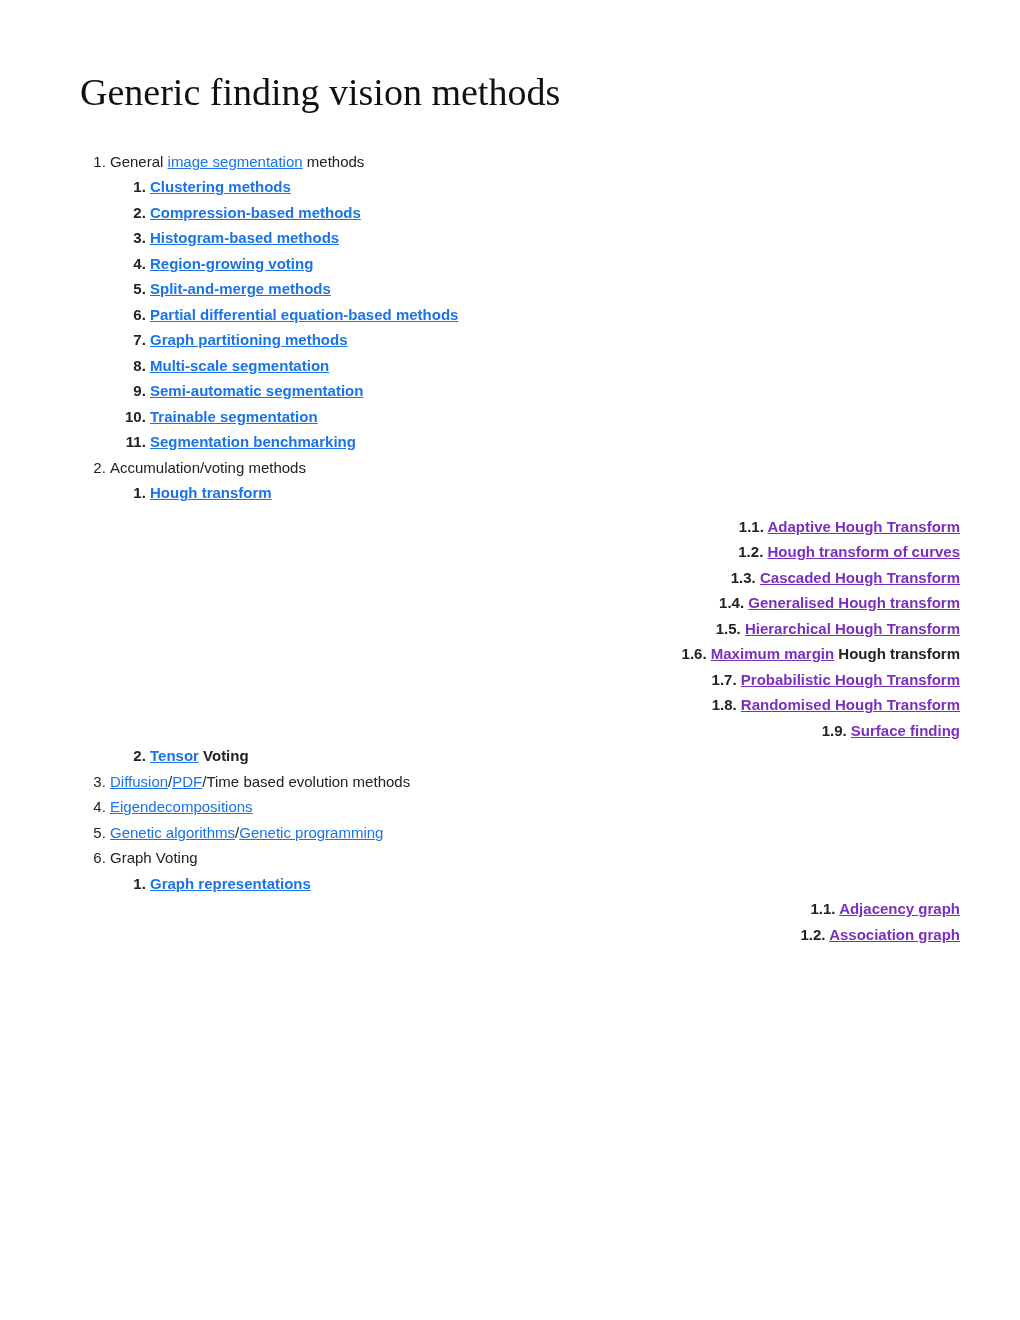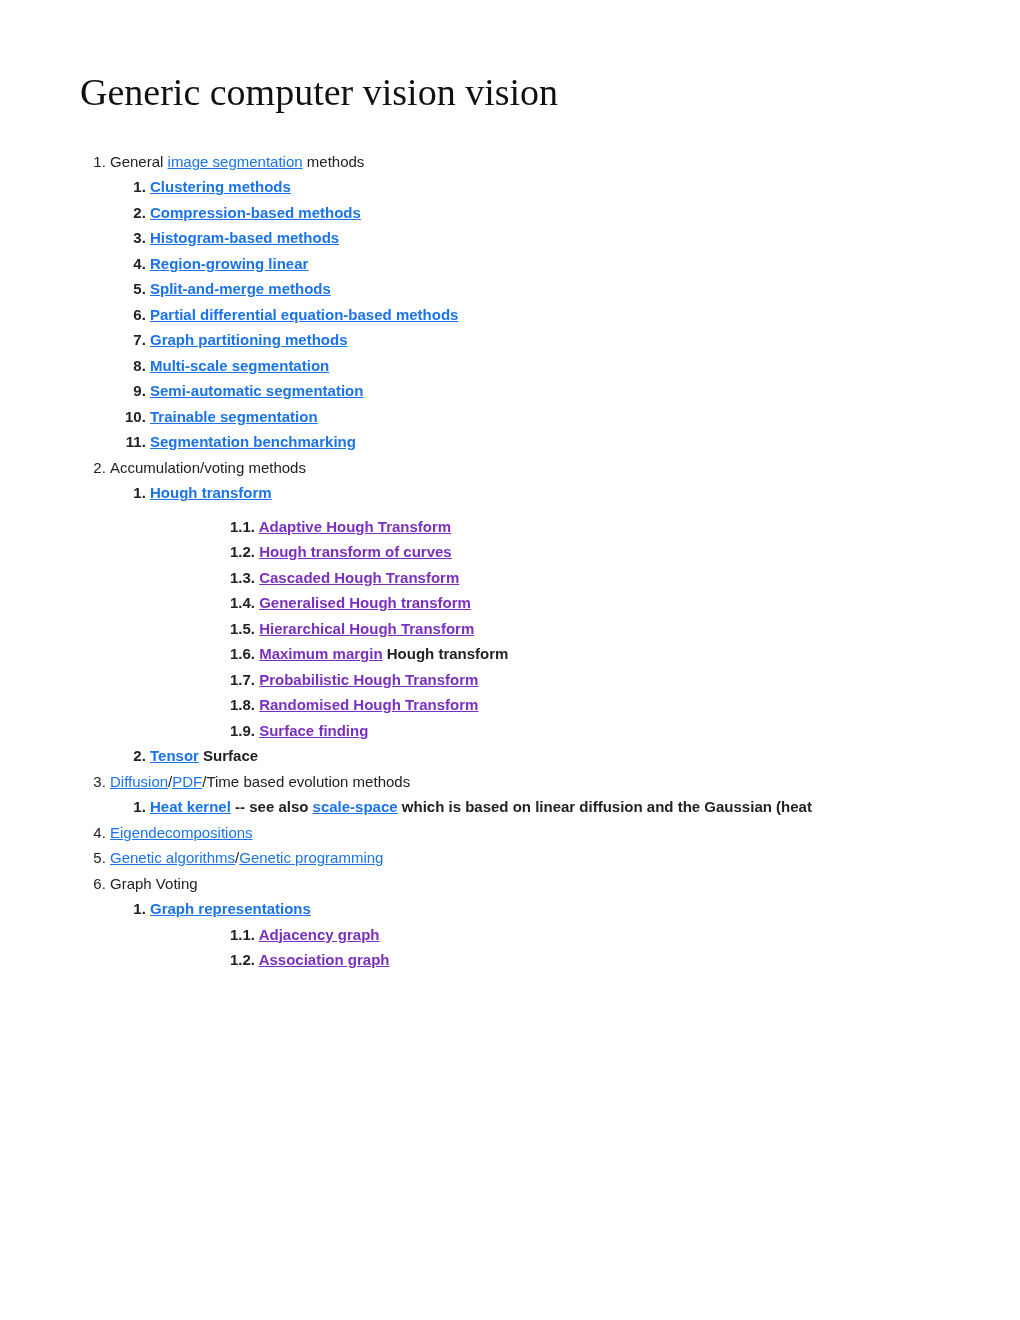--- a/index.html
+++ b/index.html
@@ -32,20 +32,21 @@
 
     ol.level2 {
       list-style-type: decimal;
       padding-left: 40px;
       font-weight: bold;
     }
 
     ol.level3 {
       list-style-type: none;
       padding-left: 80px;
+      text-align: right;
     }
 
     ol.level3 li::before {
       content: attr(data-num) '. ';
     }
 
     li {
       margin: 0 0;
     }
 
@@ -55,31 +56,31 @@
     }
 
     a.purple {
       color: #7b2fbe;
       text-decoration: underline;
     }
   </style>
 </head>
 <body>
 
-<h1>Generic computer vision vision</h1>
+<h1>Generic finding vision methods</h1>
 
 <ol class="level1">
 
   <li>
     <span>General </span><a href="#">image segmentation</a><span> methods</span>
     <ol class="level2">
       <li><a href="#">Clustering methods</a></li>
       <li><a href="#">Compression-based methods</a></li>
       <li><a href="#">Histogram-based methods</a></li>
-      <li><a href="#">Region-growing linear</a></li>
+      <li><a href="#">Region-growing voting</a></li>
       <li><a href="#">Split-and-merge methods</a></li>
       <li><a href="#">Partial differential equation-based methods</a></li>
       <li><a href="#">Graph partitioning methods</a></li>
       <li><a href="#">Multi-scale segmentation</a></li>
       <li><a href="#">Semi-automatic segmentation</a></li>
       <li><a href="#">Trainable segmentation</a></li>
       <li><a href="#">Segmentation benchmarking</a></li>
     </ol>
   </li>
 
@@ -94,31 +95,26 @@
           <li data-num="1.2"><a href="#" class="purple">Hough transform of curves</a></li>
           <li data-num="1.3"><a href="#" class="purple">Cascaded Hough Transform</a></li>
           <li data-num="1.4"><a href="#" class="purple">Generalised Hough transform</a></li>
           <li data-num="1.5"><a href="#" class="purple">Hierarchical Hough Transform</a></li>
           <li data-num="1.6"><a href="#" class="purple">Maximum margin</a><span> Hough transform</span></li>
           <li data-num="1.7"><a href="#" class="purple">Probabilistic Hough Transform</a></li>
           <li data-num="1.8"><a href="#" class="purple">Randomised Hough Transform</a></li>
           <li data-num="1.9"><a href="#" class="purple">Surface finding</a></li>
         </ol>
       </li>
-      <li><a href="#">Tensor</a><span> Surface</span></li>
+      <li><a href="#">Tensor</a><span> Voting</span></li>
     </ol>
   </li>
 
   <li>
     <a href="#">Diffusion</a><span>/</span><a href="#">PDF</a><span>/Time based evolution methods</span>
-    <ol class="level2">
-      <li>
-        <a href="#">Heat kernel</a><span> -- see also </span><a href="#">scale-space</a><span> which is based on linear diffusion and the Gaussian (heat</span>
-      </li>
-    </ol>
   </li>
 
   <li>
     <a href="#">Eigendecompositions</a>
   </li>
 
   <li>
     <a href="#">Genetic algorithms</a><span>/</span><a href="#">Genetic programming</a>
   </li>
 

